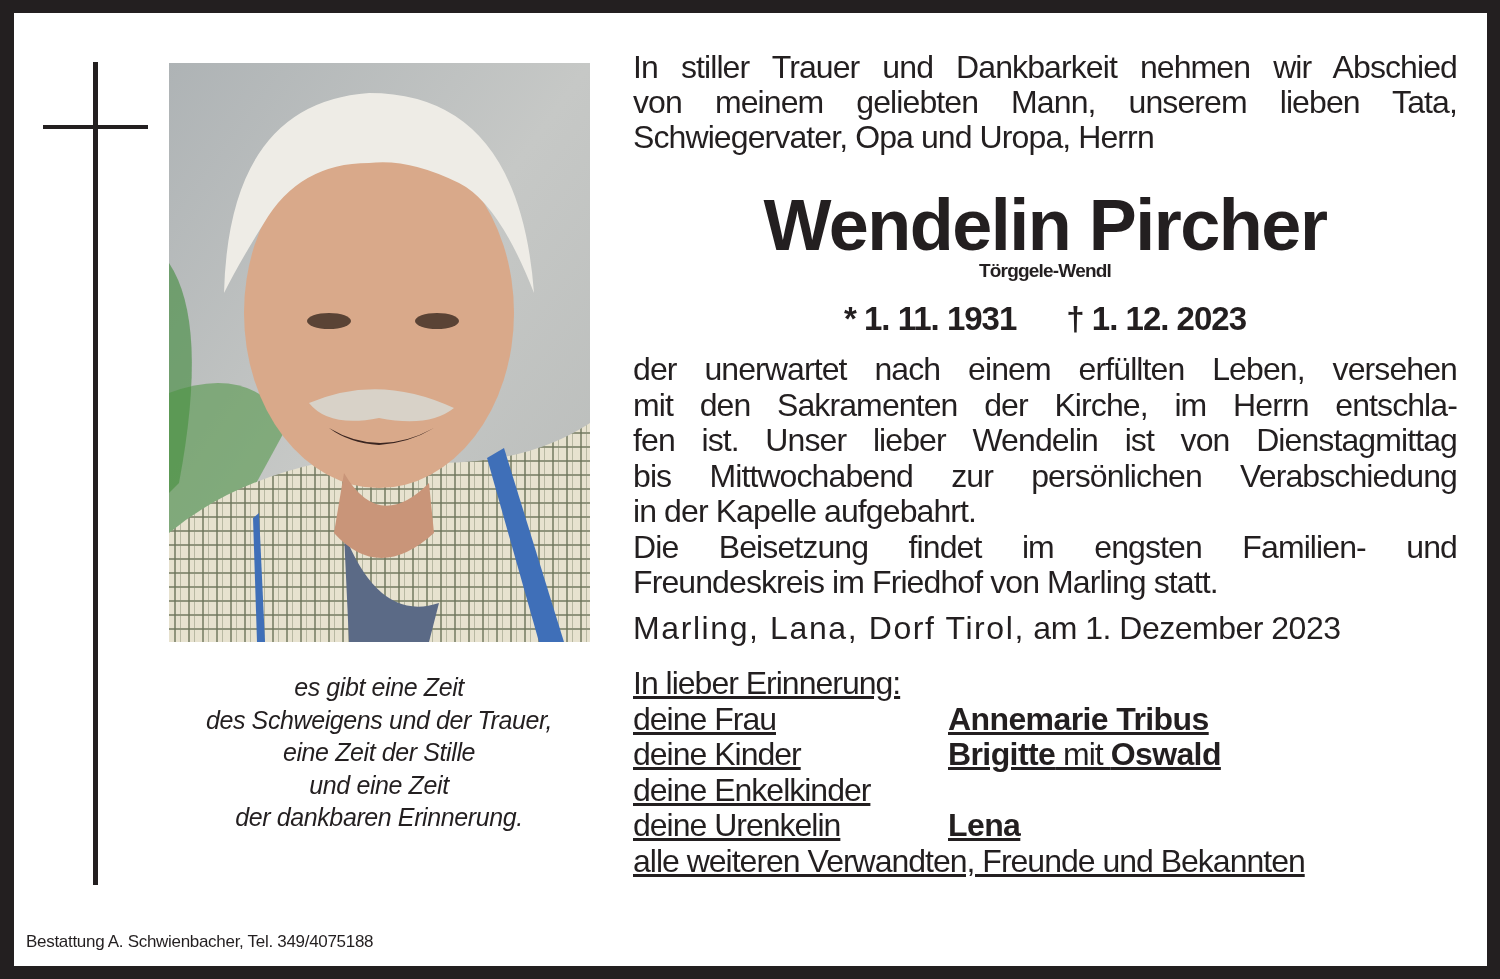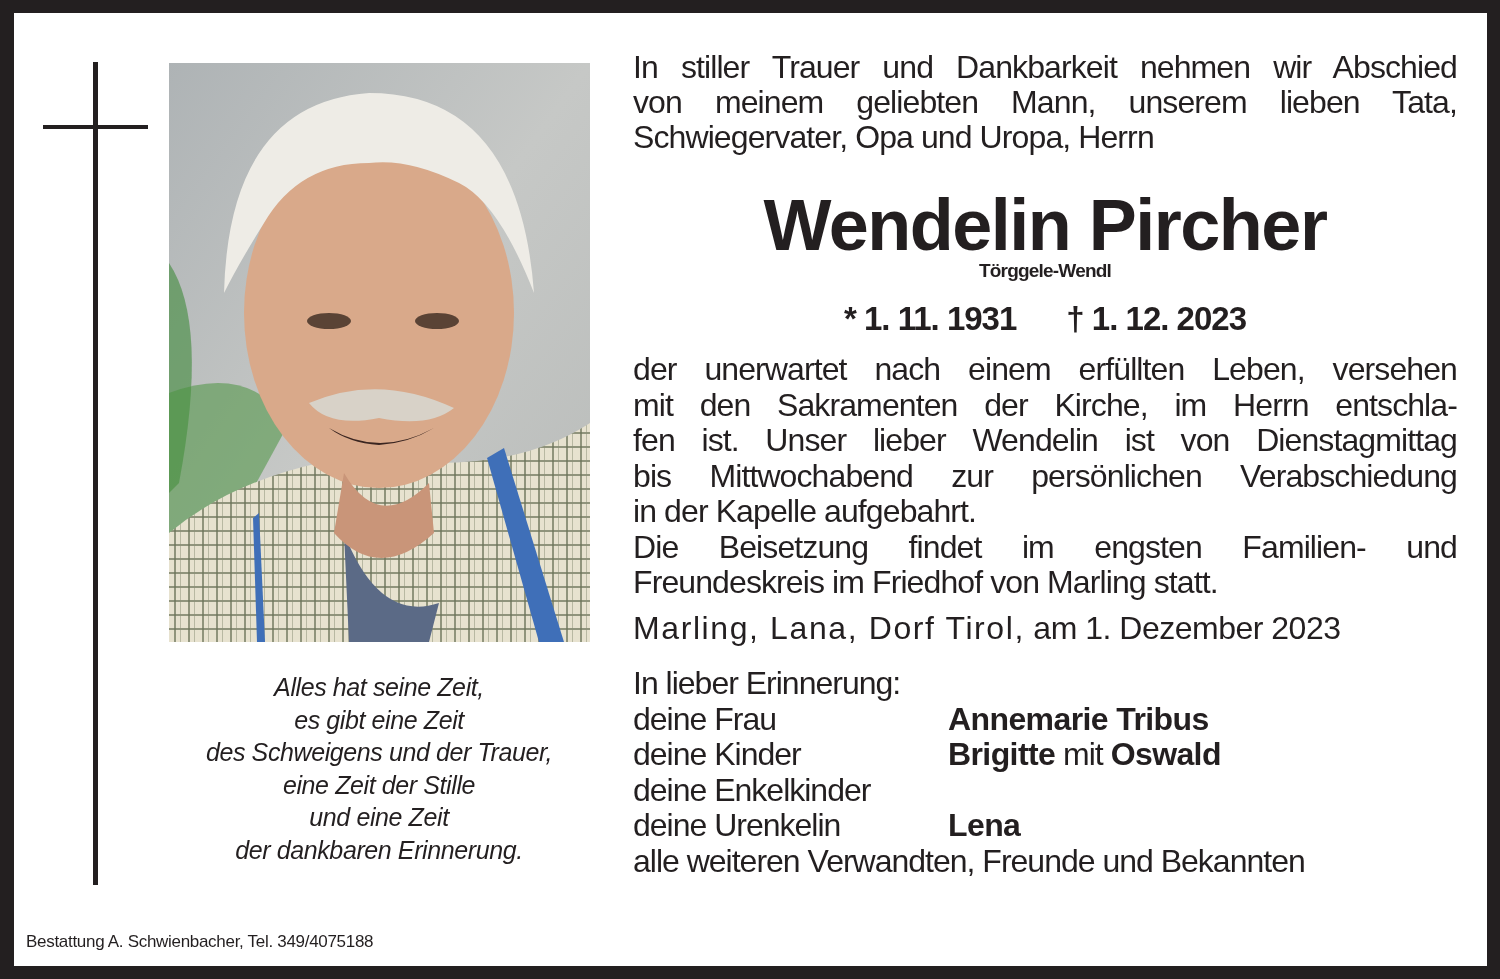--- a/index.html
+++ b/index.html
@@ -36,21 +36,21 @@
           font-size:19px; letter-spacing:-0.8px; }
   .dates { position:absolute; top:287px; left:0; width:824px; text-align:center; font-weight:bold;
            font-size:33px; letter-spacing:-1px; white-space:nowrap; }
   .dates .gap { display:inline-block; width:50px; }
   .body { position:absolute; top:339px; left:0; width:824px; font-size:32px; line-height:35.5px; letter-spacing:-0.9px; }
   .body .ln { display:block; text-align:justify; text-align-last:justify; white-space:nowrap; }
   .body .ln.last { text-align-last:left; }
   .place { position:absolute; top:597px; left:0; width:824px; font-size:32px; letter-spacing:-0.5px; white-space:nowrap; }
   .place .spaced { letter-spacing:1.6px; }
   .memory { position:absolute; top:653px; left:0; width:824px; font-size:32px; line-height:35.5px; letter-spacing:-1px; }
-  .memory .row { display:flex; height:35.5px; white-space:nowrap; }
+  .memory .row { display:flex; height:35.5px; white-space:nowrap;text-decoration:underline; }
   .memory .rel { width:315px; }
   .memory .names b { font-weight:bold; letter-spacing:-0.6px; }
 </style>
 </head>
 <body>
 
 <div class="sheet">
 
   <div>
     <div class="cross-v"></div>
@@ -83,21 +83,20 @@
       <path d="M175 410 Q210 470 260 420 L265 470 Q210 520 165 470 Z" fill="#c99579"></path>
       <path d="M55 230 Q60 40 200 30 Q350 30 365 230 Q330 140 290 120 Q240 95 200 100 Q130 100 95 160 Q70 200 55 230 Z" fill="#eeece6"></path>
       <ellipse cx="160" cy="258" rx="22" ry="8" fill="#5a4335"></ellipse>
       <ellipse cx="268" cy="258" rx="22" ry="8" fill="#5a4335"></ellipse>
       <path d="M140 340 Q210 310 285 345 Q260 365 210 355 Q160 365 140 340 Z" fill="#d8d2c8"></path>
       <path d="M160 365 Q210 395 265 365 Q240 380 210 382 Q180 380 160 365 Z" fill="#3a2520"></path>
     </svg>
   </div>
 
   <div class="poem">
-    <div>Alles hat seine Zeit,</div>
     <div>es gibt eine Zeit</div>
     <div>des Schweigens und der Trauer,</div>
     <div>eine Zeit der Stille</div>
     <div>und eine Zeit</div>
     <div>der dankbaren Erinnerung.</div>
   </div>
 
   <div class="undertaker">Bestattung A. Schwienbacher, Tel. 349/4075188</div>
 
   <div class="right">

